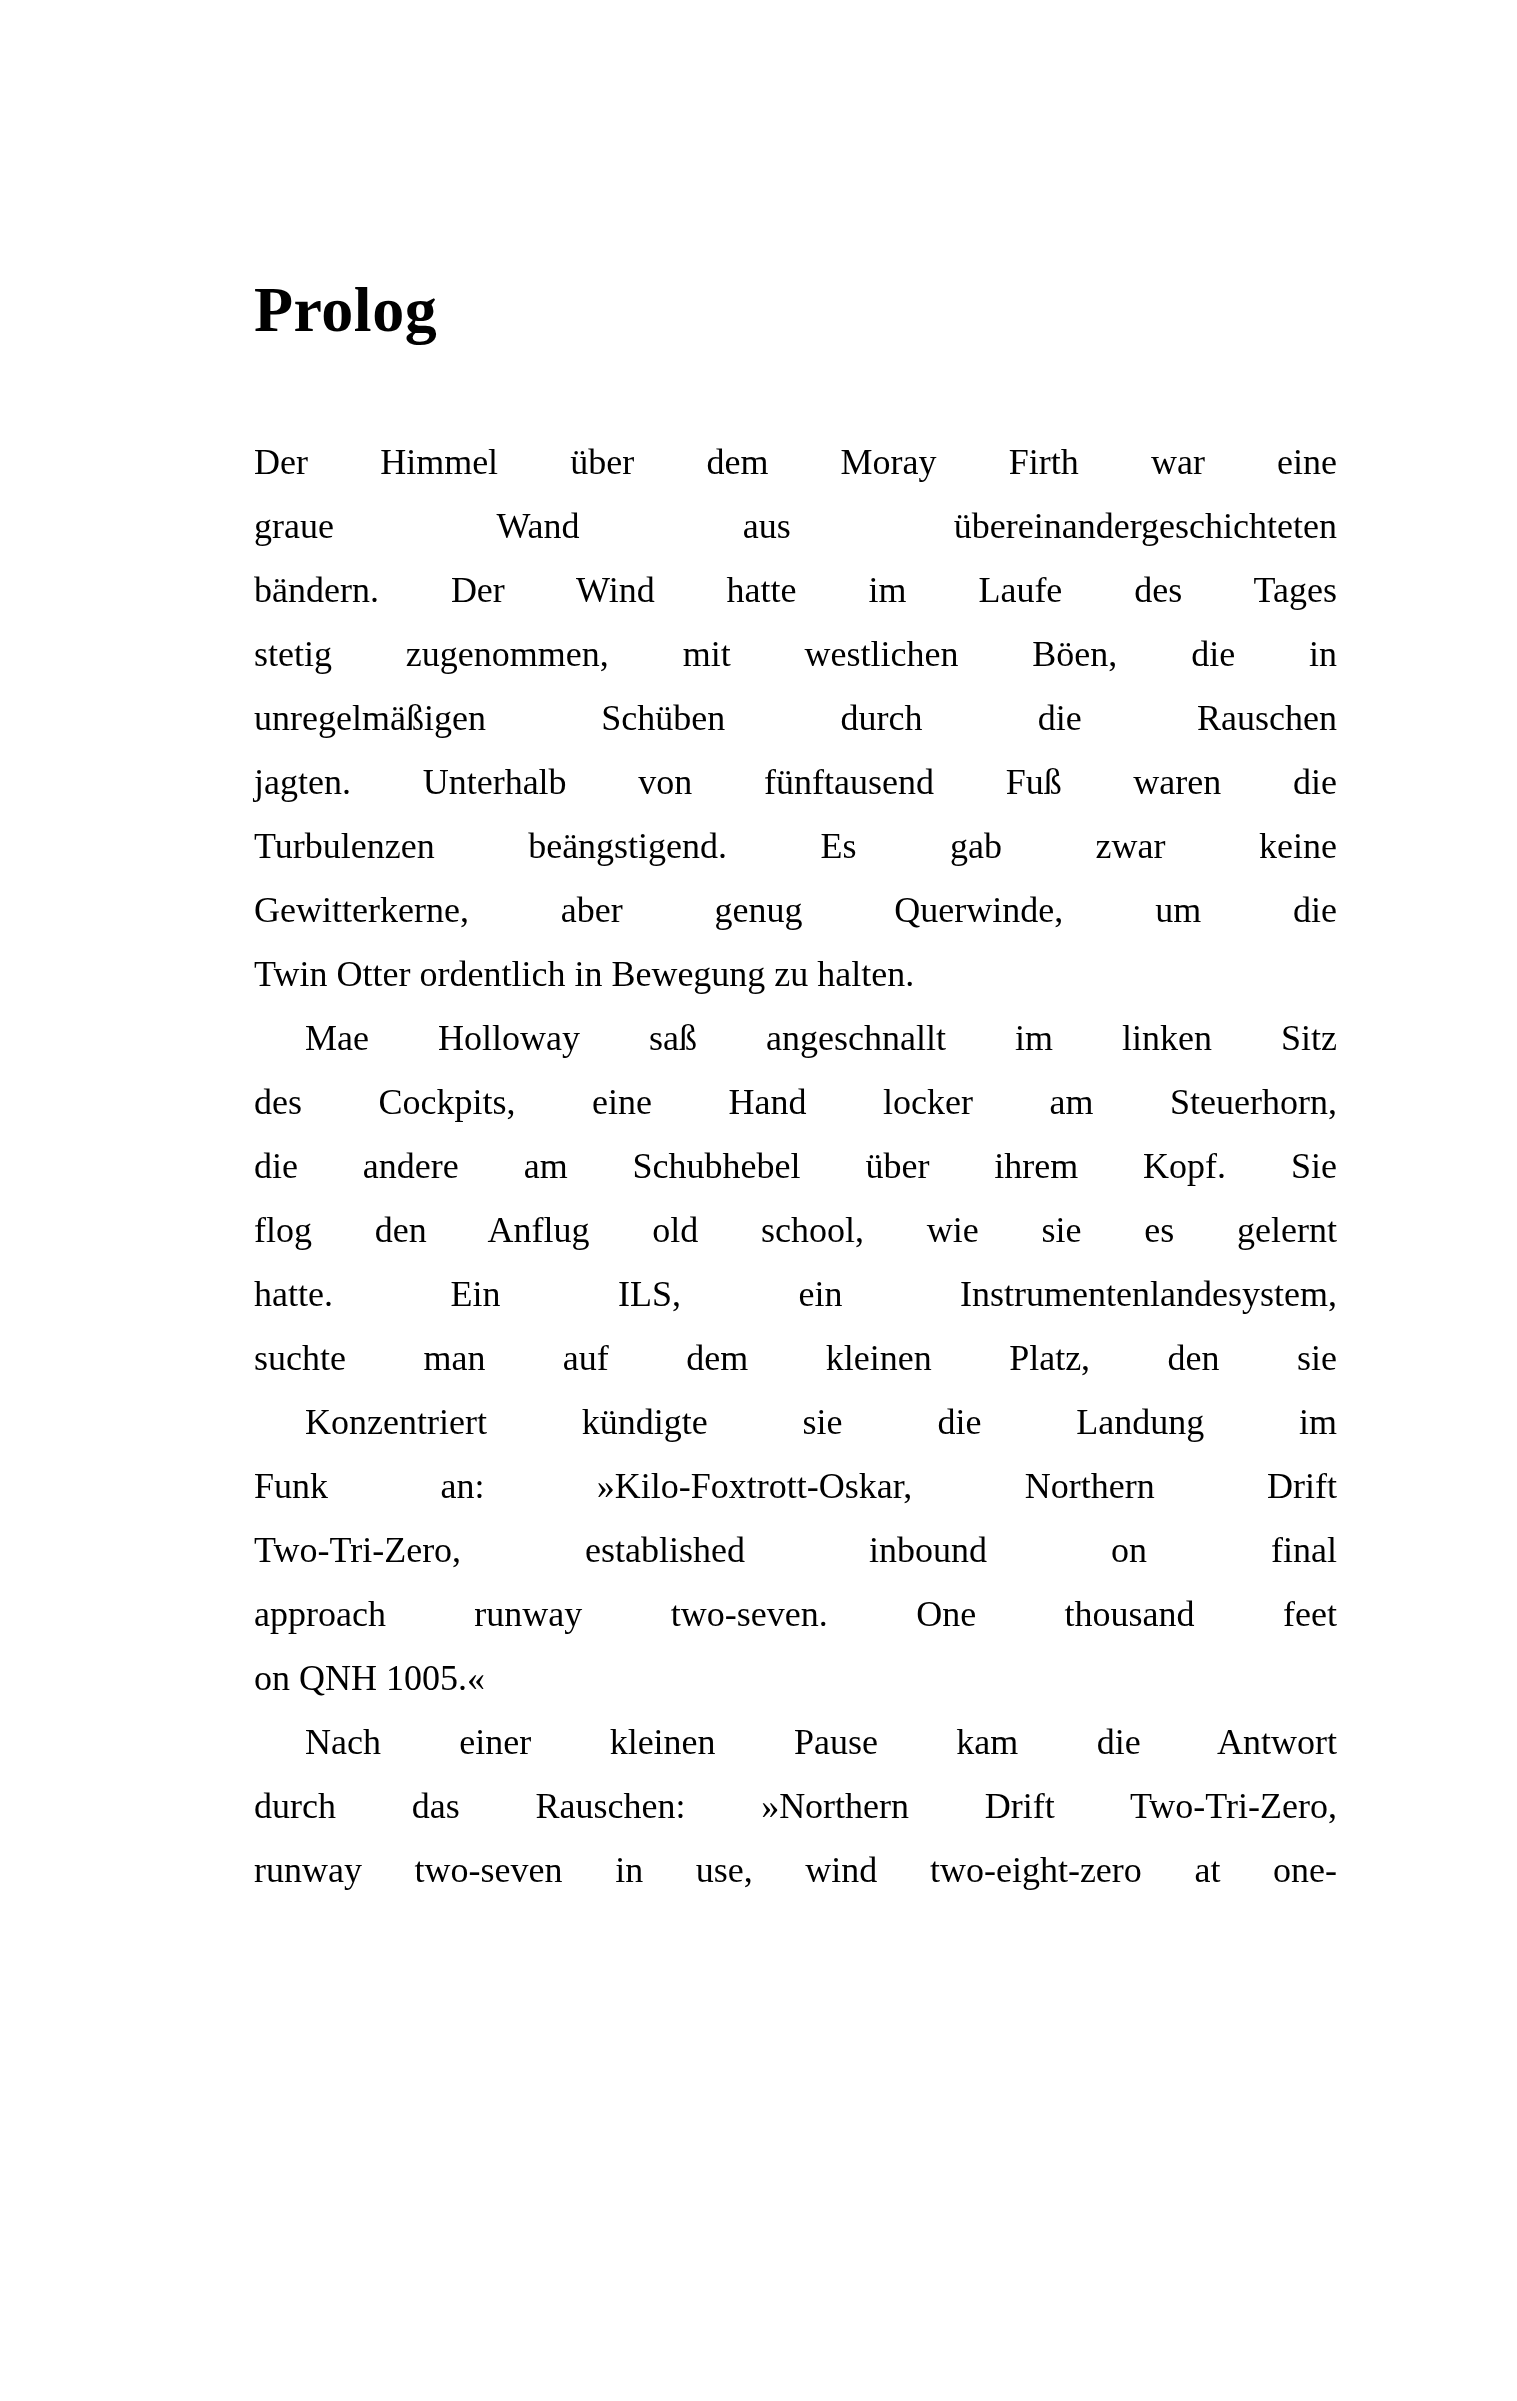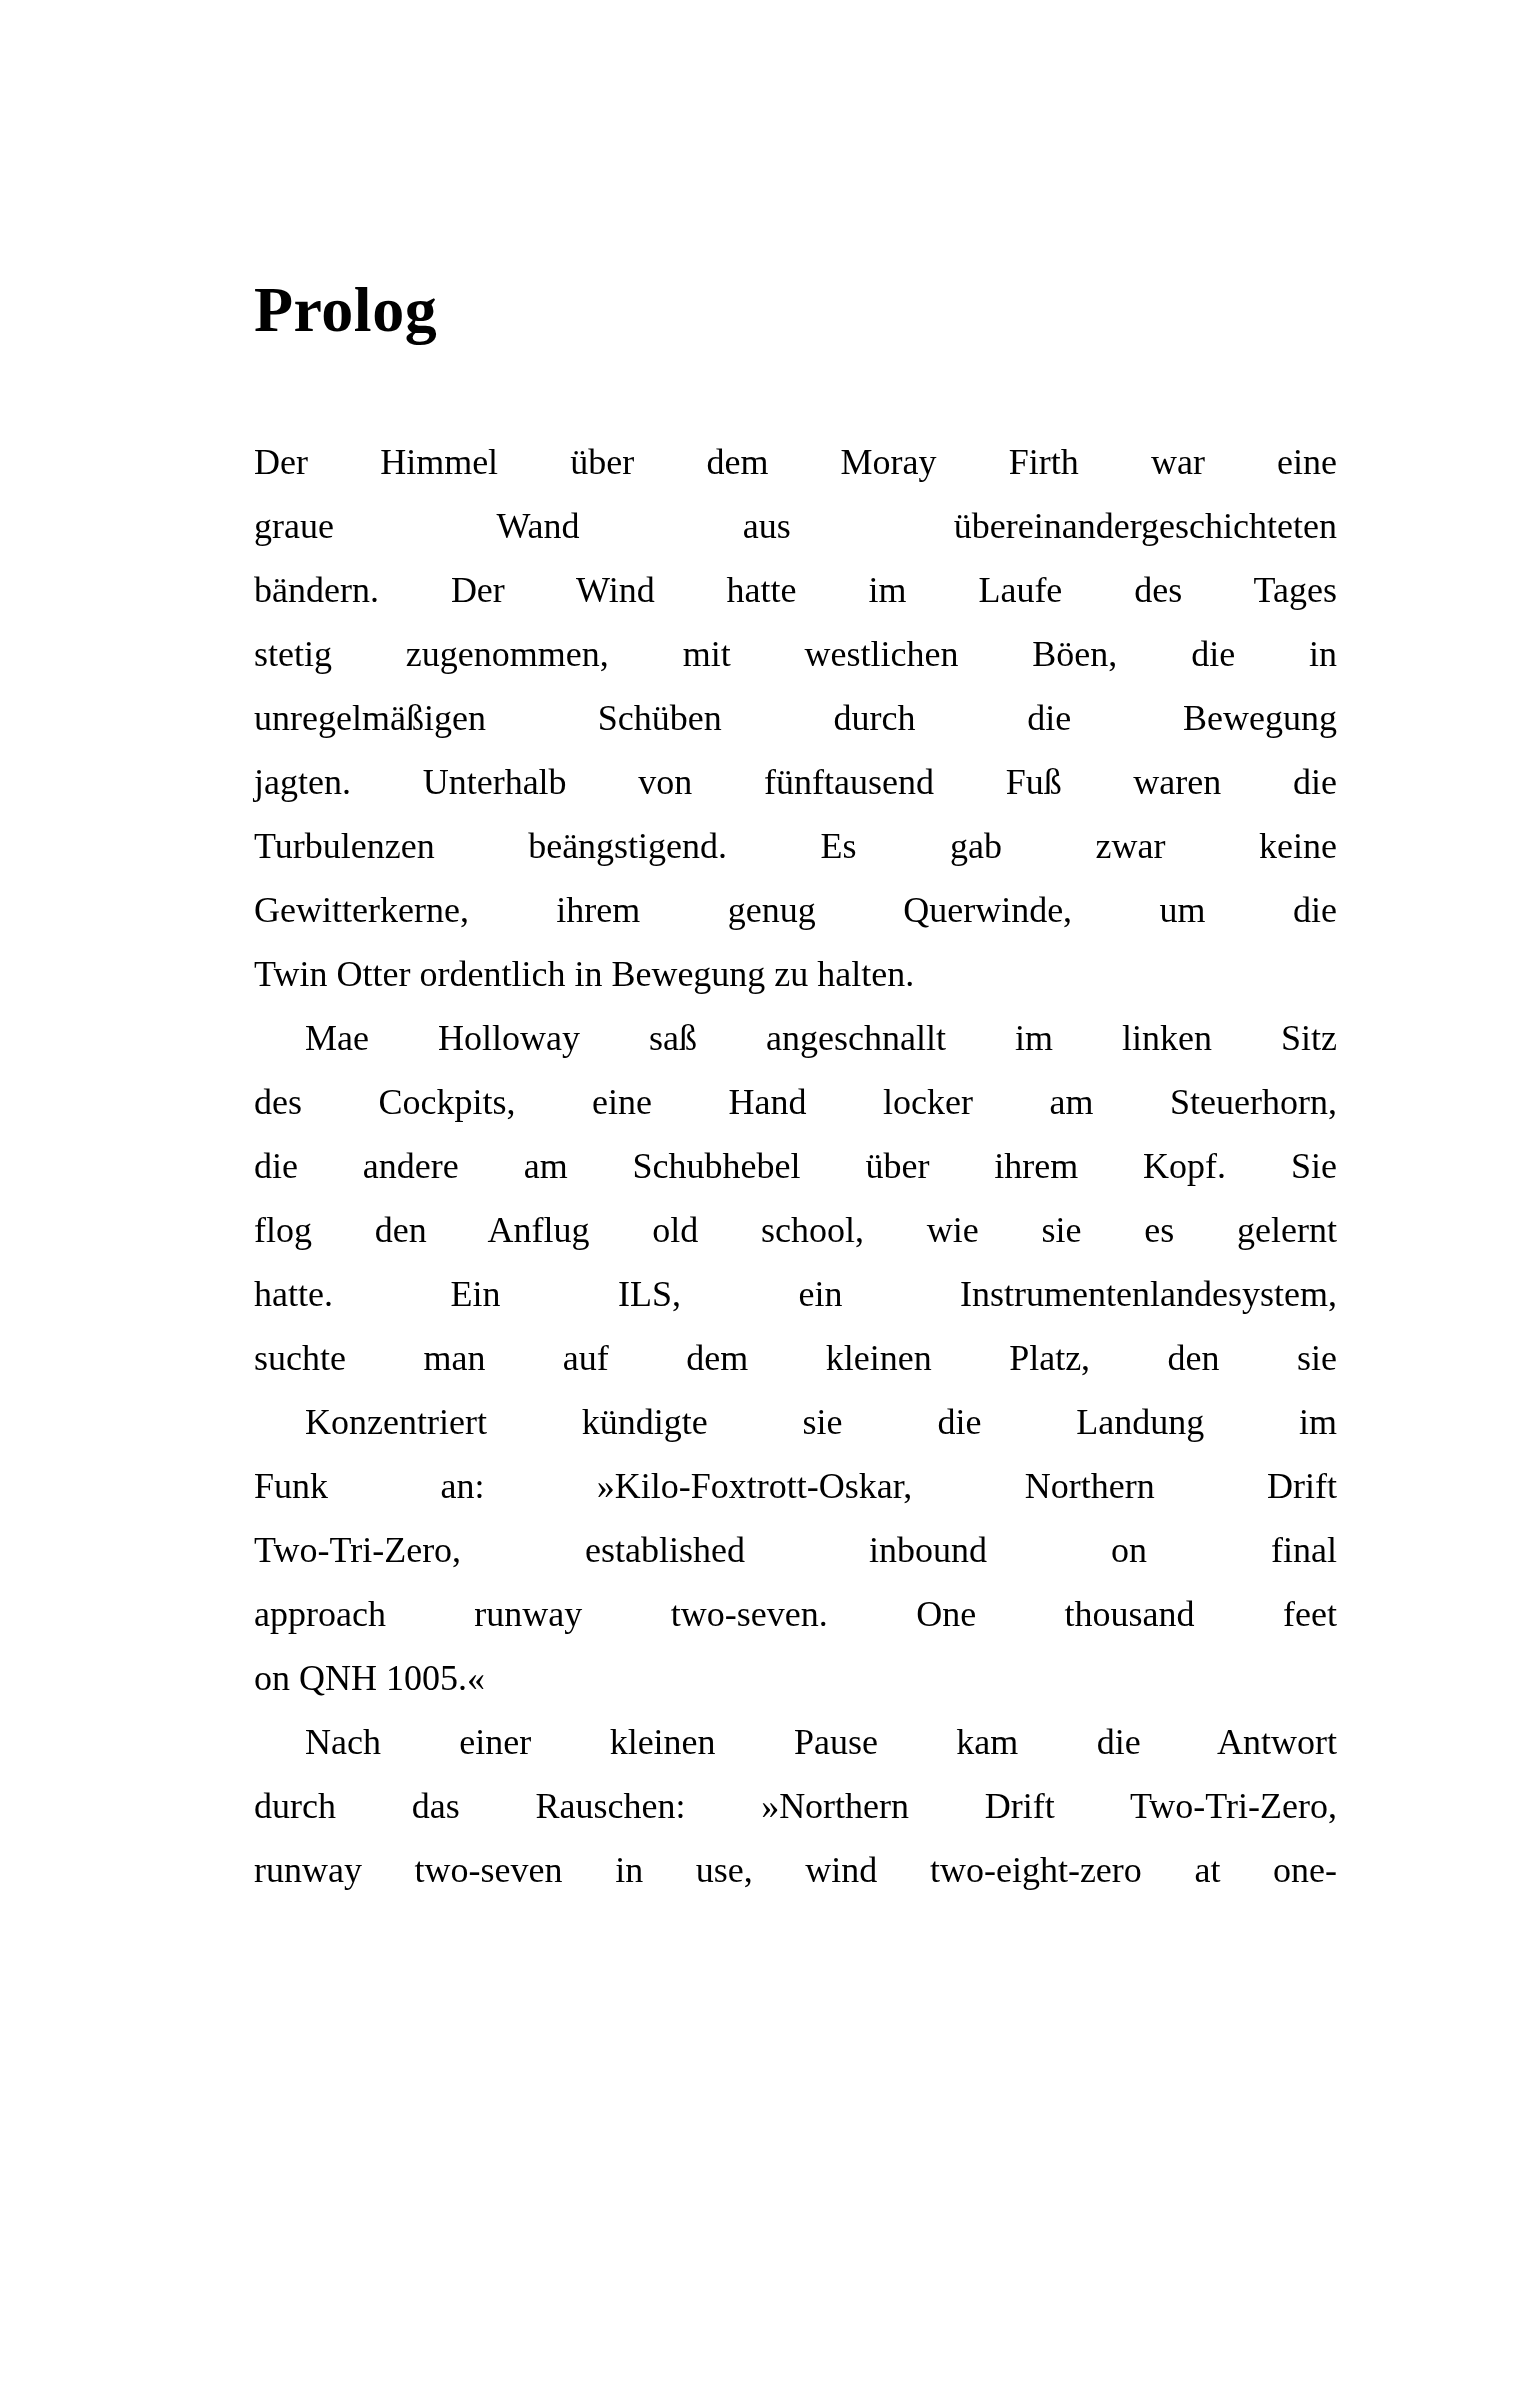--- a/index.html
+++ b/index.html
@@ -61,24 +61,24 @@
 <body>
 
 <div class="page">
   <h1 class="chapter-title">Prolog</h1>
 
   <div class="body-text" id="body-lines">
       <div class="line justify"><span class="seg">Der Himmel über dem Moray Firth war eine</span></div>
       <div class="line justify"><span class="seg">graue Wand aus übereinandergeschichteten</span></div>
       <div class="line justify"><span class="seg">bändern. Der Wind hatte im Laufe des Tages</span></div>
       <div class="line justify"><span class="seg">stetig zugenommen, mit westlichen Böen, die in</span></div>
-      <div class="line justify"><span class="seg">unregelmäßigen Schüben durch die Bewegung</span></div>
+      <div class="line justify"><span class="seg">unregelmäßigen Schüben durch die Rauschen</span></div>
       <div class="line justify"><span class="seg">jagten. Unterhalb von fünftausend Fuß waren die</span></div>
       <div class="line justify"><span class="seg">Turbulenzen beängstigend. Es gab zwar keine</span></div>
-      <div class="line justify"><span class="seg">Gewitterkerne, ihrem genug Querwinde, um die</span></div>
+      <div class="line justify"><span class="seg">Gewitterkerne, aber genug Querwinde, um die</span></div>
       <div class="line"><span class="seg">Twin Otter ordentlich in Bewegung zu halten.</span></div>
       <div class="line justify indent"><span class="seg">Mae Holloway saß angeschnallt im linken Sitz</span></div>
       <div class="line justify"><span class="seg">des Cockpits, eine Hand locker am Steuerhorn,</span></div>
       <div class="line justify"><span class="seg">die andere am Schubhebel über ihrem Kopf. Sie</span></div>
       <div class="line justify"><span class="seg">flog den Anflug old school, wie sie es gelernt</span></div>
       <div class="line justify"><span class="seg">hatte. Ein ILS, ein Instrumentenlandesystem,</span></div>
       <div class="line justify"><span class="seg">suchte man auf dem kleinen Platz, den sie</span></div>
       <div class="line justify indent"><span class="seg">Konzentriert kündigte sie die Landung im</span></div>
       <div class="line justify"><span class="seg">Funk an: »Kilo-Foxtrott-Oskar, Northern Drift</span></div>
       <div class="line justify"><span class="seg">Two-Tri-Zero, established inbound on final</span></div>

